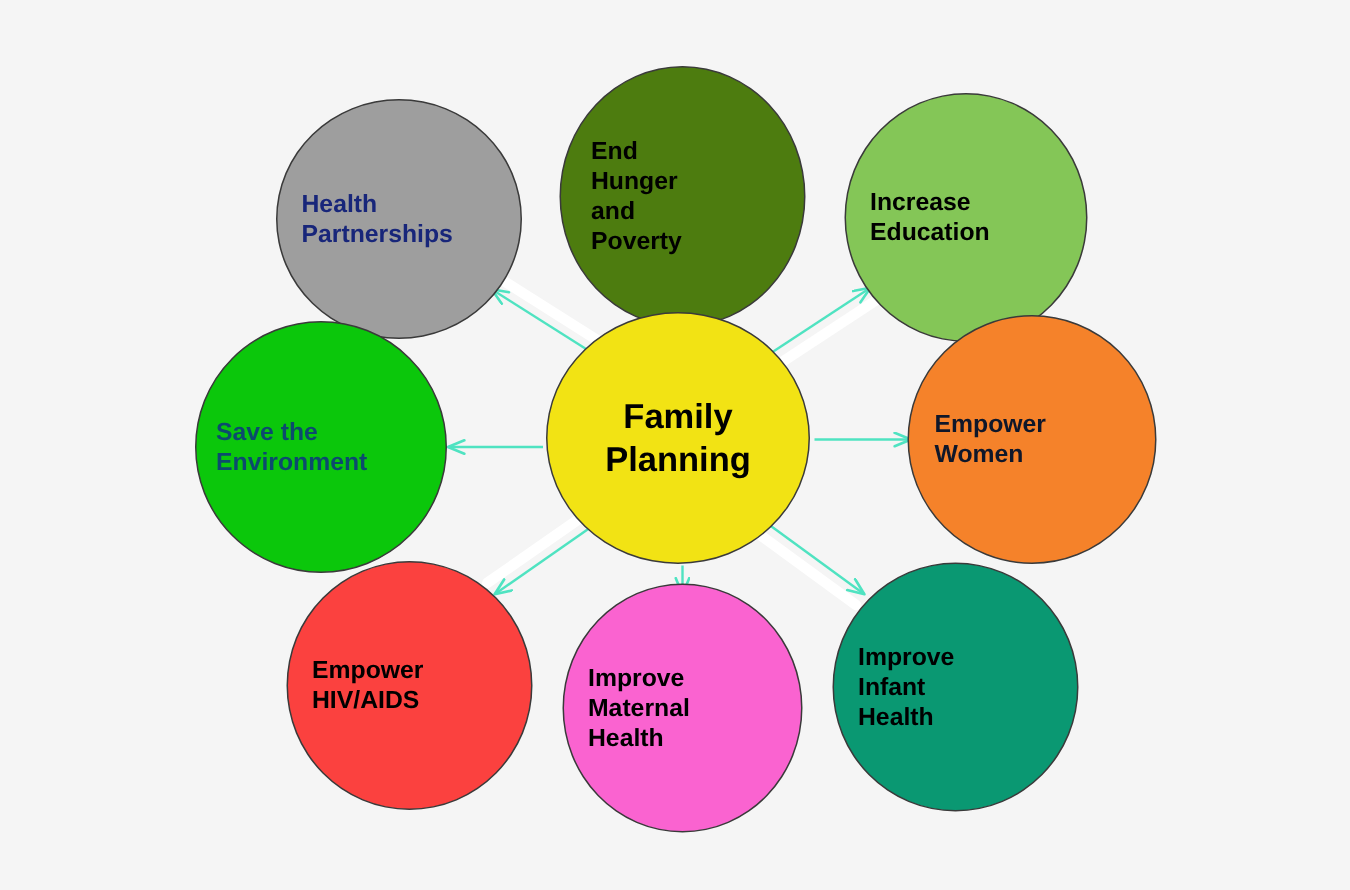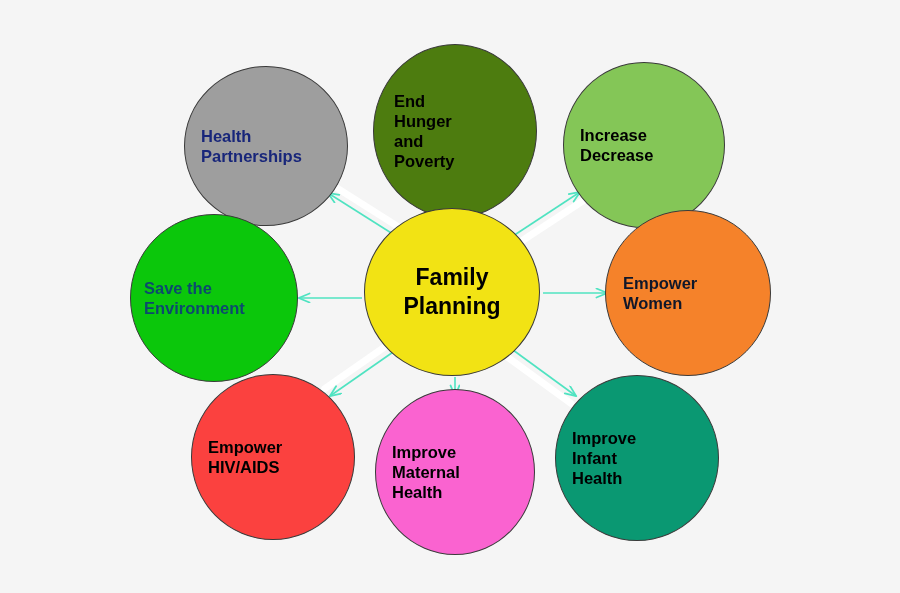--- a/index.html
+++ b/index.html
@@ -89,21 +89,21 @@
 Partnerships</div>
       </div>
       <div class="node n-satellite" style="left: 373px; top: 44px; width: 164px; height: 174px; background: #4d7c0f;">
         <div class="node-label" style="color: rgb(0, 0, 0); margin-left: 20px; margin-right: 4px;">End
 Hunger
 and
 Poverty</div>
       </div>
       <div class="node n-satellite" style="left: 563px; top: 62px; width: 162px; height: 166px; background: rgb(132, 198, 87);">
         <div class="node-label" style="color: rgb(0, 0, 0); margin-left: 16px; margin-right: 4px;">Increase
-Decrease</div>
+Education</div>
       </div>
       <div class="node n-satellite" style="left: 605px; top: 210px; width: 166px; height: 166px; background: rgb(245, 130, 42);">
         <div class="node-label" style="color: #0f172a; margin-left: 17px; margin-right: 4px;">Empower
 Women</div>
       </div>
       <div class="node n-satellite" style="left: 555px; top: 375px; width: 164px; height: 166px; background: rgb(10, 152, 114);">
         <div class="node-label" style="color: rgb(0, 0, 0); margin-left: 16px; margin-right: 4px;">Improve
 Infant
 Health</div>
       </div>

